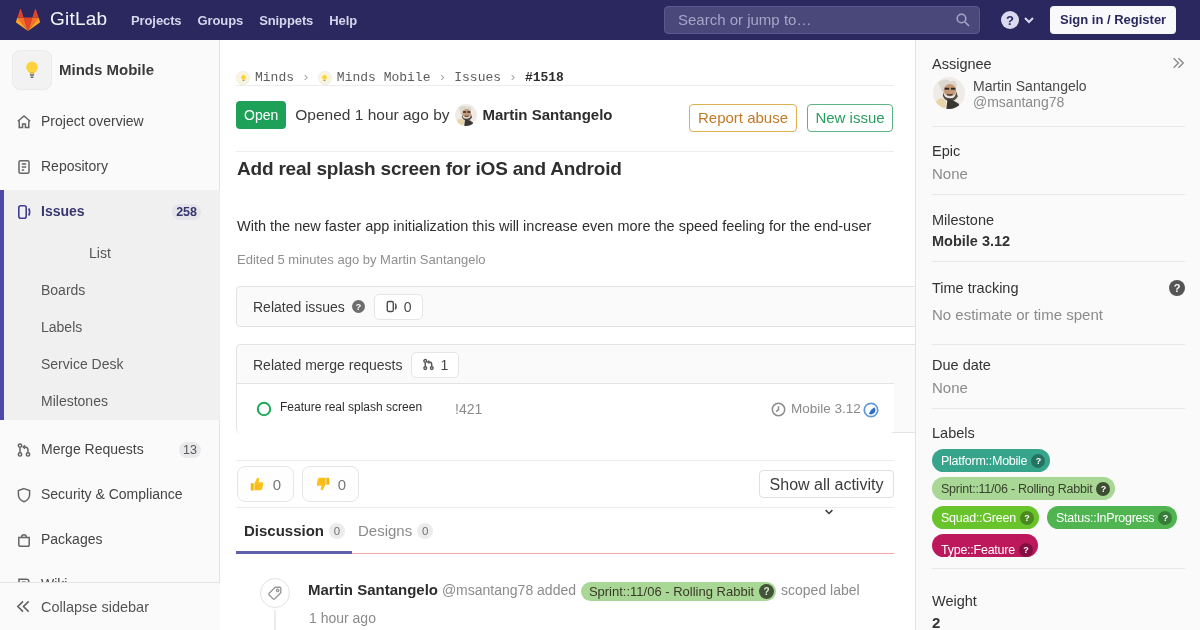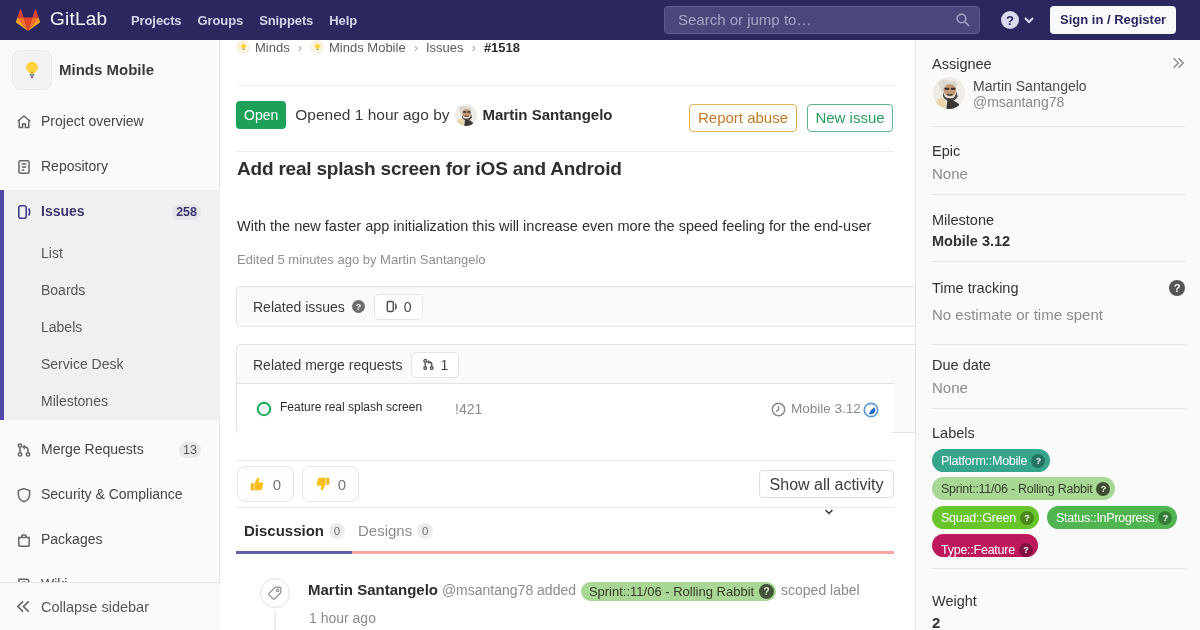--- a/index.html
+++ b/index.html
@@ -23,40 +23,40 @@
 .mitem { position:absolute; left:0; width:220px; height:44px; }
 .mitem svg { position:absolute; left:16px; top:14px; }
 .mitem .t { position:absolute; left:41px; top:13px; font-size:14px; color:#454545; }
 .mitem .badge { position:absolute; right:19px; top:14px; height:16px; border-radius:8px; background:#e9e9ec; color:#5a5a5a; font-size:12.5px; line-height:16px; padding:0 4px; }
 .active-block { position:absolute; left:0; top:150px; width:220px; height:230px; background:#f0f0f0; border-left:4px solid #4e49a8; }
 .subitem { position:absolute; left:41px; font-size:14px; color:#565656; }
 .collapse { position:absolute; left:0; top:542px; width:220px; height:48px; background:#fafafa; border-top:1px solid #e3e3e3; }
 
 
 .main { position:absolute; left:221px; top:40px; width:694px; height:590px; background:#fff; }
-.crumbs { position:absolute; left:15px; top:0; width:658px; height:46px; border-bottom:1px solid #ececec; display:flex; align-items:flex-start; font-size:13px; color:#5c5c5c; }
+.crumbs { position:absolute; left:15px; top:0; width:658px; height:46px; border-bottom:1px solid #ececec; display:flex; align-items:flex-end; font-size:13px; color:#5c5c5c;font-family:Liberation Mono, monospace; }
 .crumbs .av { width:14px; height:14px; border-radius:50%; background:#fdf5d8; border:1px solid #eee; margin-right:5px; display:inline-block; }
 .crumbs .sep { color:#a7a7a7; margin:0 8px; font-size:13px; }
 .statusrow { position:absolute; left:15px; top:46px; width:658px; height:66px; border-bottom:1px solid #ececec; display:flex; align-items:center; padding-bottom:8px; }
 .openbadge { background:#1da158; color:#fff; font-size:14px; border-radius:4px; height:28px; line-height:28px; padding:0 8px; margin-right:9px; }
 .btn { position:absolute; height:28px; border-radius:4px; background:#fff; font-size:15px; line-height:26px; text-align:center; }
 .btn.abuse { left:453px; top:18px; width:108px; border:1px solid #dfb150; color:#c07a28; }
 .btn.newissue { left:571px; top:18px; width:86px; border:1px solid #5fb485; color:#2b9e5e; }
 .title { position:absolute; left:16px; top:118px; font-size:19px; font-weight:bold; color:#2f2f2f; letter-spacing:-0.2px; }
 .desc { position:absolute; left:16px; top:178px; font-size:14.5px; color:#2f2f2f; white-space:nowrap; }
 .edited { position:absolute; left:16px; top:212px; font-size:13px; color:#8f8f8f; }
 .card { position:absolute; left:15px; width:776px; border:1px solid #e3e3e3; border-radius:4px; background:#fafafa; }
 .card .hd { height:39px; display:flex; align-items:center; padding-left:16px; font-size:14px; color:#3c3c3c; }
 .cnt { display:inline-flex; align-items:center; height:26px; background:#fff; border:1px solid #e5e5e5; border-radius:5px; padding:0 10px; margin-left:9px; color:#474747; font-size:14px; }
 .qgray { display:inline-block; width:13px; height:13px; border-radius:50%; background:#6d6d6d; color:#fafafa; font-size:9.5px; font-weight:bold; text-align:center; line-height:13px; margin-left:7px; }
 .mrbody { position:absolute; left:0; top:38px; width:657px; height:50px; background:#fff; border-top:1px solid #e3e3e3; border-radius:0 0 4px 4px; }
 .awards { position:absolute; left:15px; top:420px; width:658px; height:48px; border-top:1px solid #ececec; border-bottom:1px solid #ececec; }
 .awbtn { position:absolute; top:5px; width:57px; height:36px; border:1px solid #e6e6e6; border-radius:8px; background:#fefefe; display:flex; align-items:center; justify-content:center; color:#777; font-size:15px; }
 .allact { position:absolute; left:523px; top:9px; width:135px; height:28px; border:1px solid #e0e0e0; border-radius:4px; background:#fff; font-size:16px; color:#3c3c3c; line-height:27px; text-align:center; }
-.tabs { position:absolute; left:15px; top:468px; width:658px; height:46px; border-bottom:3px solid #fca5a5; }
+.tabs { position:absolute; left:15px; top:468px; width:658px; height:46px; border-bottom:1px solid #fca5a5; }
 .tab1 { position:absolute; left:8px; top:14px; font-size:15px; font-weight:bold; color:#2d2d2d; }
 .tab2 { position:absolute; left:122px; top:14px; font-size:15px; color:#8b8b8b; }
 .tbadge { display:inline-block; min-width:16px; height:16px; border-radius:8px; background:#ececec; color:#707070; font-size:11.5px; font-weight:normal; text-align:center; line-height:16px; padding:0 3px; margin-left:5px; vertical-align:1px; }
 .underline { position:absolute; left:0; top:43px; width:116px; height:3px; background:#6161ab; }
 .noteicon { position:absolute; left:39px; top:538px; width:30px; height:30px; border:1px solid #e3e3e3; border-radius:50%; background:#fff; display:flex; align-items:center; justify-content:center; }
 .noteline { position:absolute; left:53px; top:570px; width:2px; height:60px; background:#ececec; }
 .notetext { position:absolute; left:87px; top:541px; font-size:14px; color:#8b8b8b; }
 .notetext b { color:#2d2d2d; font-size:15px; }
 .spill { display:inline-flex; align-items:center; background:#a9d795; border-radius:10px; height:19px; padding:0 2px 0 8px; font-size:13px; color:#3a3a28; margin:0 1px; vertical-align:-1px; }
 .spill .q { display:inline-block; width:15px; height:15px; border-radius:50%; background:#44543a; color:#d7ecc9; font-size:10px; font-weight:bold; text-align:center; line-height:15px; margin-left:5px; }
@@ -132,21 +132,21 @@
     <span class="t">Repository</span>
   </div>
   <div class="mitem" style="top:150px;">
     <svg width="16" height="16" viewBox="0 0 16 16" fill="none" stroke="#423e8f" stroke-width="1.6">
         <rect x="2.8" y="1.8" width="7.4" height="12.4" rx="2"></rect>
         <path d="M12.8 4.3a8.5 8.5 0 0 1 0 7.4"></path>
       </svg>
     <span class="t" style="color:#39356e; font-weight:bold;">Issues</span>
     <span class="badge" style="background:#e4e4ea; color:#39356e; font-weight:bold;">258</span>
   </div>
-  <div class="subitem" style="top:205px;">List</div>
+  <div class="subitem" style="top:205px;margin-left:48px;">List</div>
   <div class="subitem" style="top:242px;">Boards</div>
   <div class="subitem" style="top:279px;">Labels</div>
   <div class="subitem" style="top:316px;">Service Desk</div>
   <div class="subitem" style="top:353px;">Milestones</div>
 
   <div class="mitem" style="top:388px;">
     <svg width="16" height="16" viewBox="0 0 16 16" fill="none" stroke="#666" stroke-width="1.5">
         <circle cx="4" cy="3.6" r="1.7"></circle>
         <circle cx="4" cy="12.4" r="1.7"></circle>
         <circle cx="12" cy="12.4" r="1.7"></circle>

